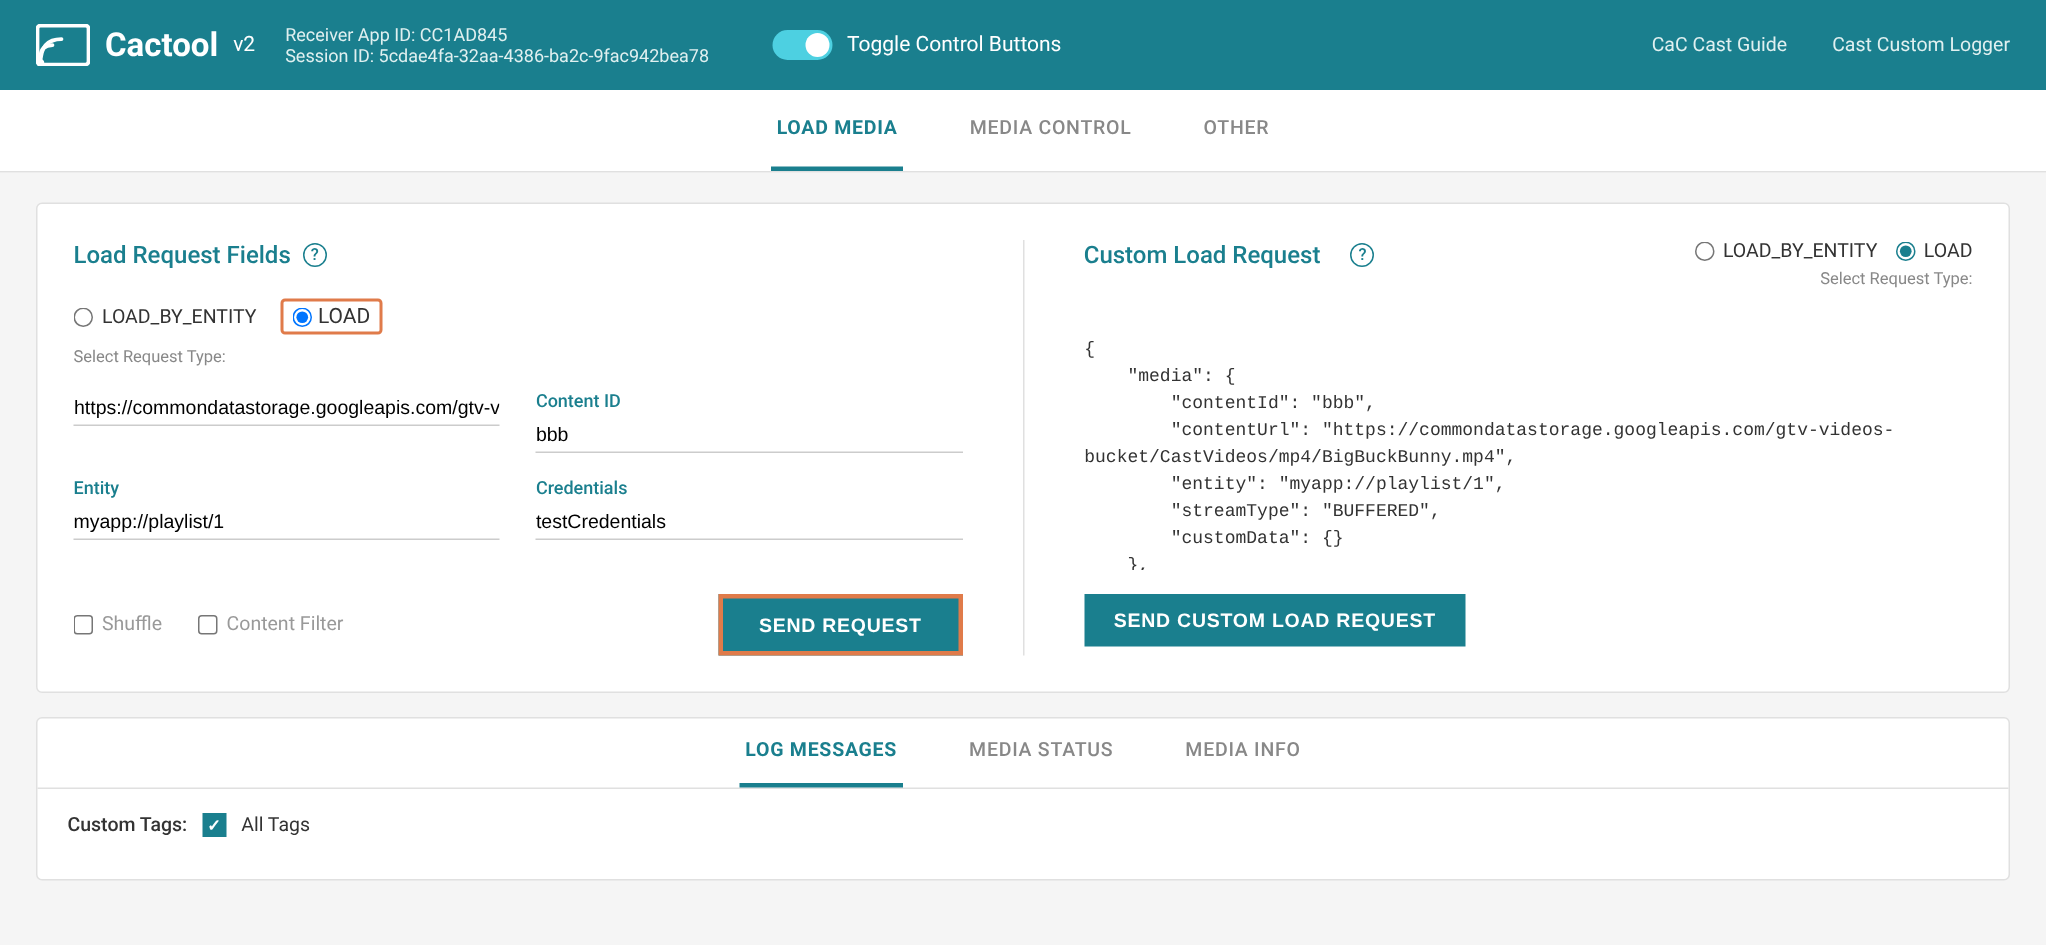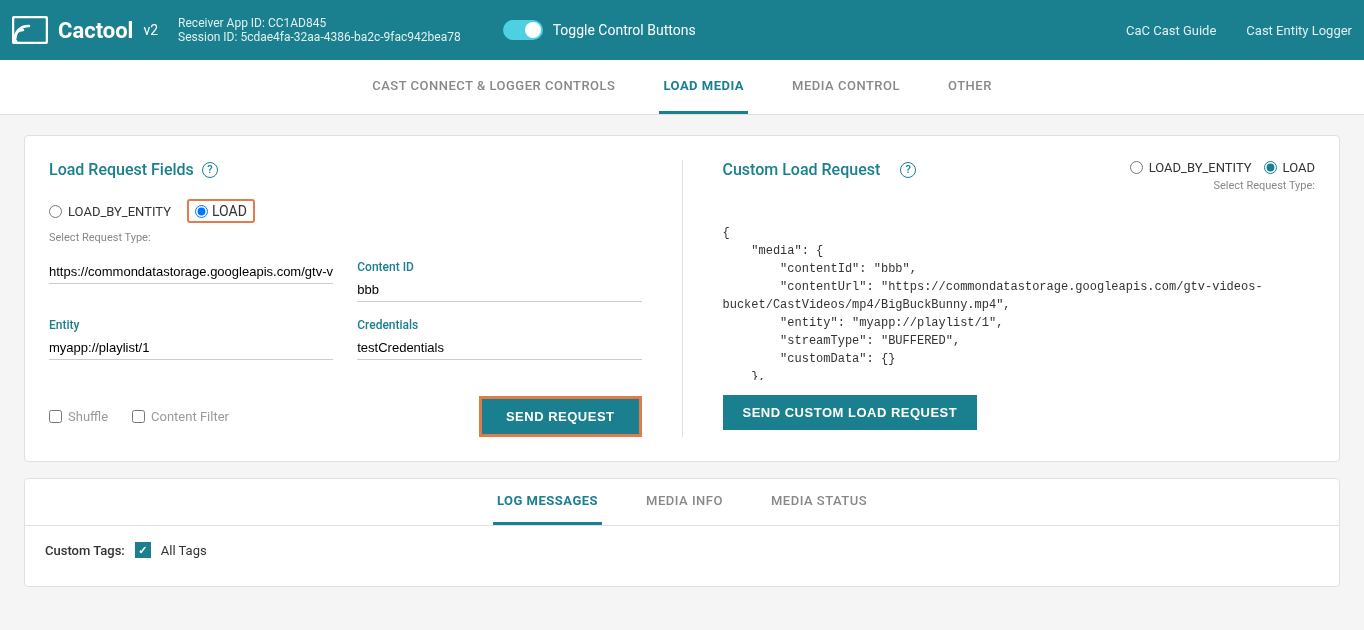--- a/index.html
+++ b/index.html
@@ -4,21 +4,21 @@
   <style>
     * { box-sizing: border-box; margin: 0; padding: 0; }
     body { font-family: 'Roboto', Arial, sans-serif; font-size: 14px; background: #f5f5f5; color: #333; }
 
     
     .header {
       background: #1a7f8e;
       color: white;
       display: flex;
       align-items: center;
-      padding: 0 12px;
+      padding: 0 24px;
       height: 60px;
       gap: 20px;
       justify-content: space-between;
     }
     .header-logo {
       display: flex;
       align-items: center;
       gap: 10px;
       font-size: 22px;
       font-weight: bold;
@@ -359,26 +359,25 @@
       <span>Session ID:</span> <span>5cdae4fa-32aa-4386-ba2c-9fac942bea78</span>
     </span>
   </div>
   <div class="header-toggle">
     <div class="toggle-switch"></div>
     <span>Toggle Control Buttons</span>
   </div>
   <div class="header-spacer"></div>
   <nav class="header-links">
     <a>CaC Cast Guide</a>
-    <a>Cast Entity Logger</a>
+    <a>Cast Custom Logger</a>
   </nav>
 </header>
 
 <nav class="nav-tabs">
-  <div class="nav-tab">CAST CONNECT &amp; LOGGER CONTROLS</div>
   <div class="nav-tab active">LOAD MEDIA</div>
   <div class="nav-tab">MEDIA CONTROL</div>
   <div class="nav-tab">OTHER</div>
 </nav>
 
 <div class="main-content">
   <div class="card">
 
     <div class="left-panel">
       <div class="panel-title">
@@ -468,22 +467,22 @@
     "credentials": "testCredentials"</textarea>
 
       
       <button class="send-custom-btn">SEND CUSTOM LOAD REQUEST</button>
     </div>
   </div>
 
   <div class="bottom-section">
     <div class="bottom-tabs">
       <div class="bottom-tab active">LOG MESSAGES</div>
+      <div class="bottom-tab">MEDIA STATUS</div>
       <div class="bottom-tab">MEDIA INFO</div>
-      <div class="bottom-tab">MEDIA STATUS</div>
     </div>
     <div class="bottom-content">
       <div class="custom-tags-row">
         <span class="custom-tags-label">Custom Tags:</span>
         <div class="checkbox-teal"></div>
         <span>All Tags</span>
       </div>
     </div>
   </div>
 </div>

